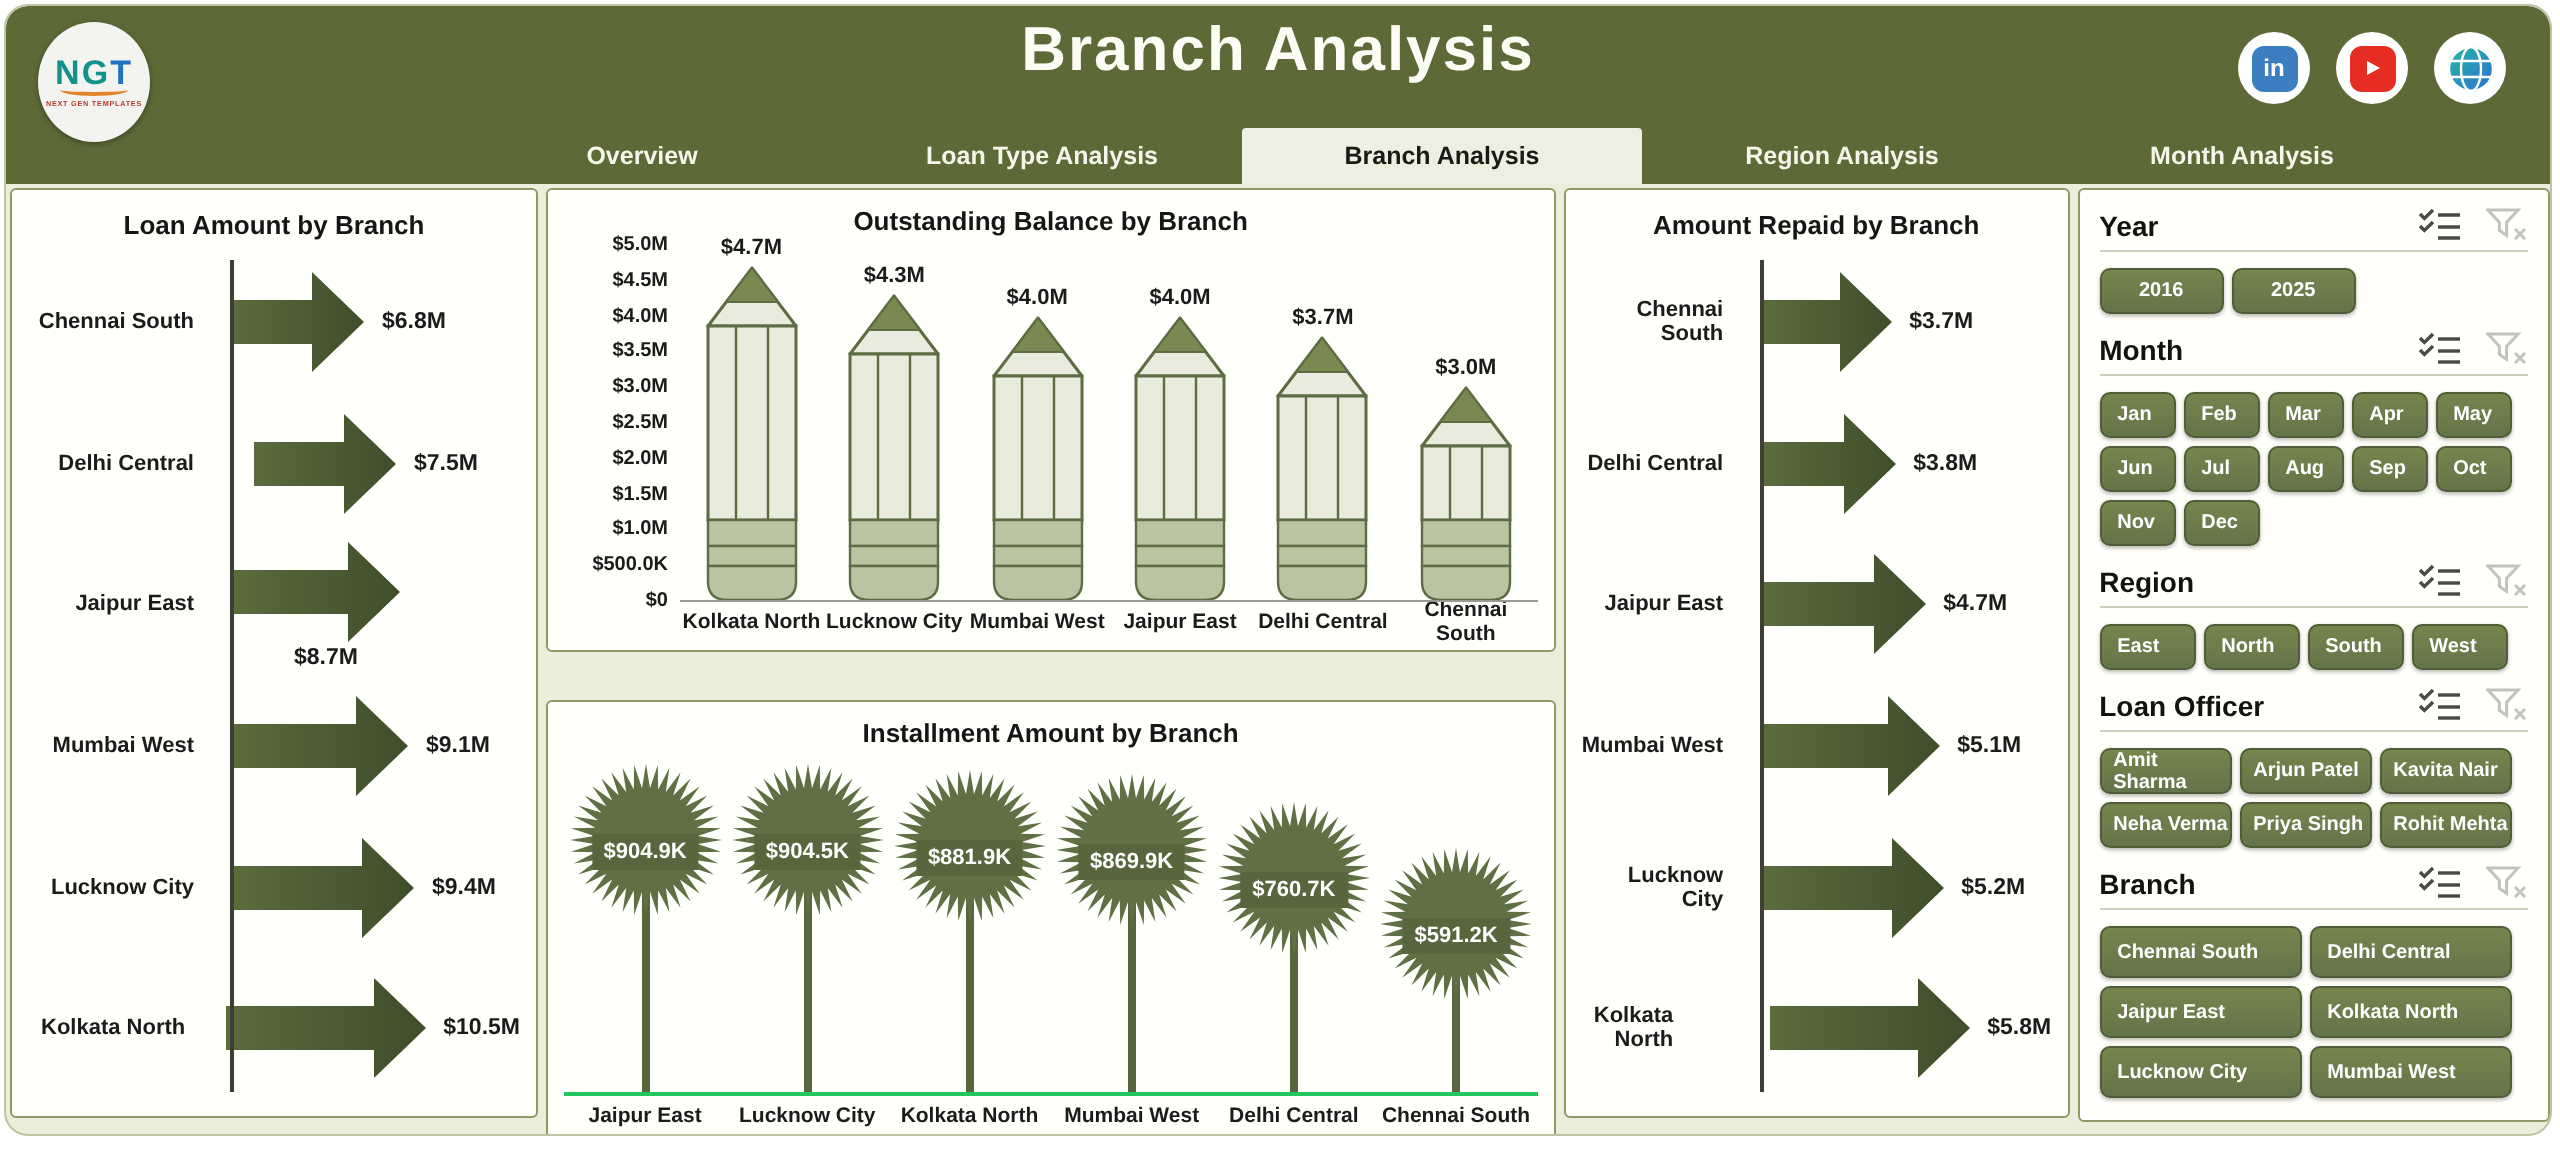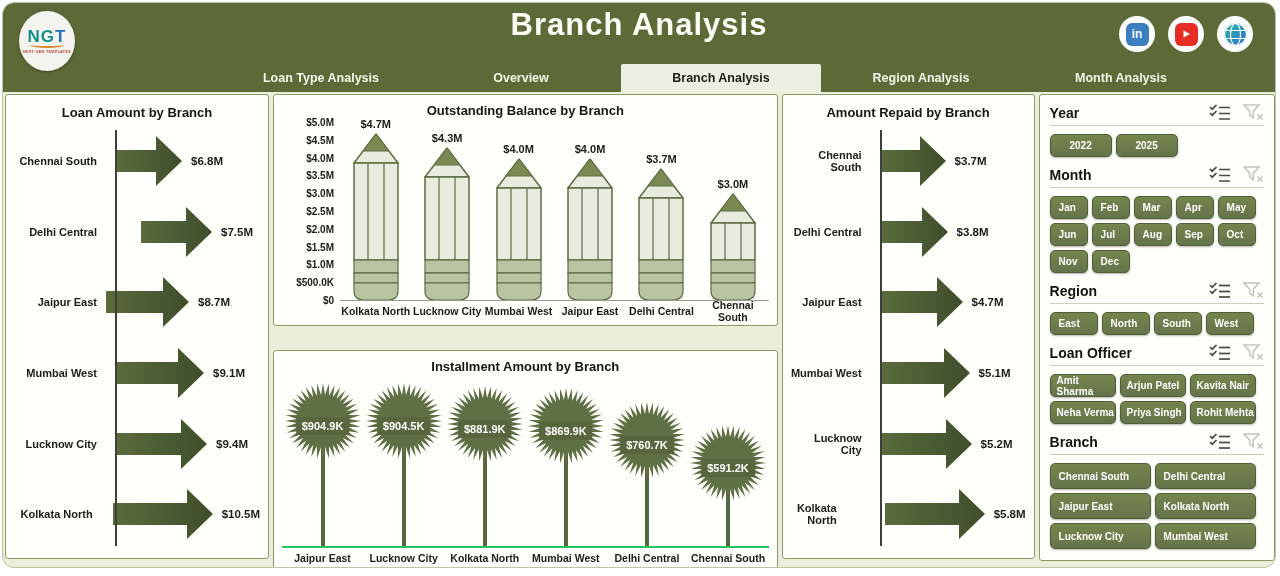--- a/index.html
+++ b/index.html
@@ -101,22 +101,22 @@
               </defs>
             <circle cx="12.5" cy="12.5" r="11.5" fill="url(#glb)"></circle>
             <ellipse cx="12.5" cy="12.5" rx="5" ry="11" fill="none" stroke="#fff" stroke-width="1.2"></ellipse>
             <circle cx="12.5" cy="12.5" r="11" fill="none" stroke="#fff" stroke-width="1.2"></circle>
             <line x1="2" y1="8.5" x2="23" y2="8.5" stroke="#fff" stroke-width="1.2"></line>
             <line x1="2" y1="16.5" x2="23" y2="16.5" stroke="#fff" stroke-width="1.2"></line>
           </svg>
         </div>
       </div>
       <nav class="tabs">
+        <div class="tab">Overview</div>
         <div class="tab">Loan Type Analysis</div>
-        <div class="tab">Overview</div>
         <div class="tab active">Branch  Analysis</div>
         <div class="tab">Region Analysis</div>
         <div class="tab">Month Analysis</div>
       </nav>
     </header>
 
     <div class="main">
 
       <section class="panel p-left">
         <div class="ctitle">Loan Amount by Branch</div>
@@ -132,36 +132,36 @@
                       <stop offset="1" stop-color="#3f4e2b"></stop>
                     </linearGradient>
                   </defs>
                   <polygon points="0,16 39,16 39,2 65,27 39,52 39,38 0,38" fill="url(#ag_loan_amount_0)"></polygon>
                 </svg>
                 <span class="aval">$6.8M</span>
               </div>
             </div>
             <div class="arow">
               <div class="albl" style="width: 92px;">Delhi Central</div>
-              <div class="atrk" style="margin-left: 15px; padding-left: 20px;">
+              <div class="atrk" style="margin-left: 1px; padding-left: 20px;">
                 <svg width="71" height="54">
                   <defs>
                     <linearGradient id="ag_loan_amount_1" x1="0" y1="0" x2="1" y2="0">
                       <stop offset="0" stop-color="#5a6b3c"></stop>
                       <stop offset="1" stop-color="#3f4e2b"></stop>
                     </linearGradient>
                   </defs>
                   <polygon points="0,16 45,16 45,2 71,27 45,52 45,38 0,38" fill="url(#ag_loan_amount_1)"></polygon>
                 </svg>
                 <span class="aval">$7.5M</span>
               </div>
             </div>
             <div class="arow">
               <div class="albl" style="width: 92px;">Jaipur East</div>
-              <div class="atrk" style="">
+              <div class="atrk" style="margin-left: 11px; flex-direction: column;">
                 <svg width="83" height="54">
                   <defs>
                     <linearGradient id="ag_loan_amount_2" x1="0" y1="0" x2="1" y2="0">
                       <stop offset="0" stop-color="#5a6b3c"></stop>
                       <stop offset="1" stop-color="#3f4e2b"></stop>
                     </linearGradient>
                   </defs>
                   <polygon points="0,16 57,16 57,2 83,27 57,52 57,38 0,38" fill="url(#ag_loan_amount_2)"></polygon>
                 </svg>
                 <span class="aval">$8.7M</span>
@@ -496,21 +496,21 @@
                 </span>
                 <span class="ficon">
                   <svg width="21" height="17" viewBox="0 0 21 17">
                     <path d="M1 1 h15 l-5.7 6.2 v6.5 l-3.6 -2.5 v-4 Z" fill="none" stroke="#c3c3bd" stroke-width="1.5"></path>
                     <path d="M14.5 10.5 l5 5 M19.5 10.5 l-5 5" stroke="#c3c3bd" stroke-width="1.5"></path>
                   </svg>
                 </span>
               </div>
             </div>
             <div class="fbtns">
-              <button class="fbtn fb-year">2022</button>
+              <button class="fbtn fb-year">2016</button>
               <button class="fbtn fb-year">2025</button>
             </div>
           </div>
         <div class="fsection">
             <div class="fhead">
               <div class="ftitle">Month</div>
               <div class="ficons">
                 <span class="ficon">
                   <svg width="22" height="17" viewBox="0 0 22 17">
                     <path d="M1 3 l2.2 2.2 L7.5 1" fill="none" stroke="#4a4a44" stroke-width="1.7"></path>

